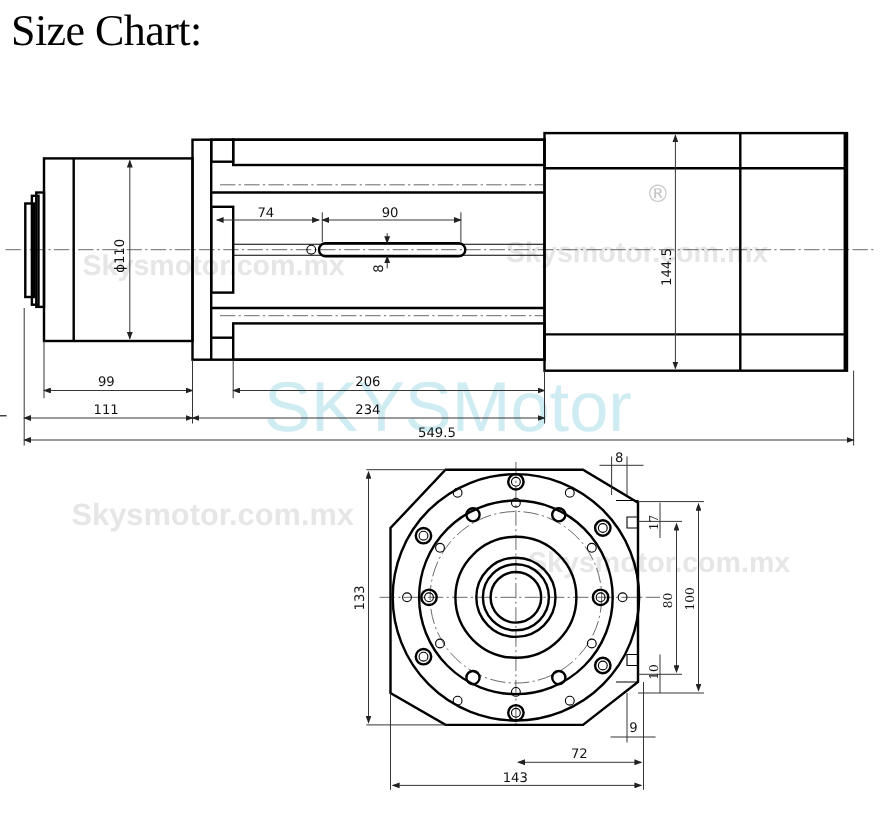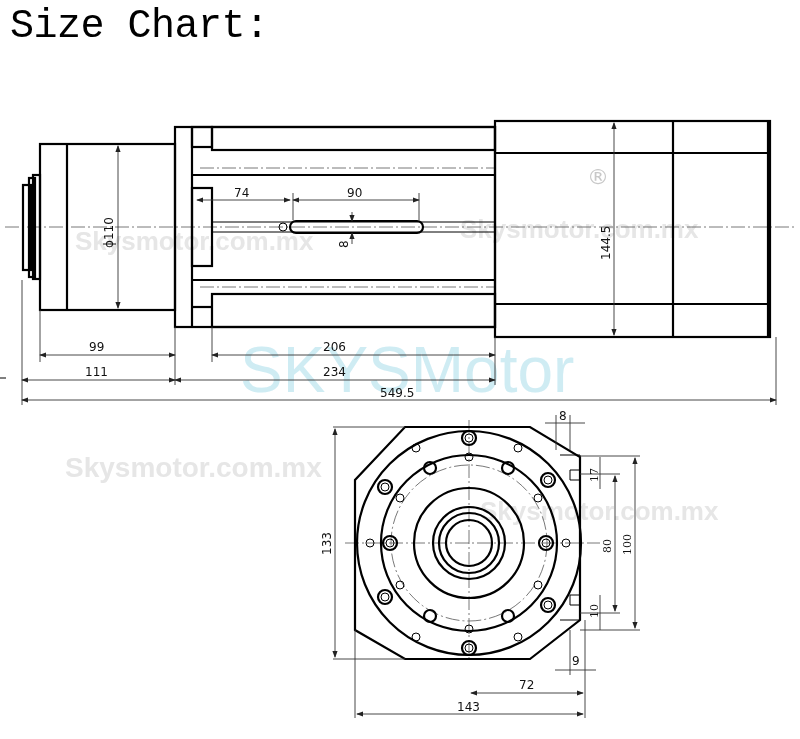--- a/index.html
+++ b/index.html
@@ -1,17 +1,17 @@
 <!DOCTYPE html>
 <html><head>
   <meta charset="utf-8">
   <style>
     html, body { margin: 0; padding: 0; background: #ffffff; }
     body { width: 800px; height: 739px; position: relative; overflow: hidden; font-family: "DejaVu Sans", sans-serif; }
-    .title { position: absolute; left: 10px; top: 4px; font-family: Liberation Mono, monospace; font-size: 40px; color: #000; letter-spacing: -0.5px; }
+    .title { position: absolute; left: 10px; top: 4px; font-family: Liberation Serif, serif; font-size: 40px; color: #000; letter-spacing: -0.5px; }
     svg { position: absolute; left: 0; top: 0; }
     .ln { stroke: #000; fill: none; stroke-width: 2.2; }
     .th { stroke: #000; fill: none; stroke-width: 1; }
     .dim { stroke: #333; fill: none; stroke-width: 0.9; }
     .ctr { stroke: #555; fill: none; stroke-width: 0.8; stroke-dasharray: 14 3 2 3; }
     .lbl { font-family: "DejaVu Sans", sans-serif; font-size: 12px; fill: #111; }
     .lbls { font-family: "DejaVu Serif", serif; font-size: 11px; fill: #111; }
     .wm { font-family: "Liberation Sans", sans-serif; font-weight: bold; fill: #e6e6e6; }
     .wm2 { font-family: "Liberation Sans", sans-serif; fill: #bfe6f0; opacity: 0.75; }
   </style>

